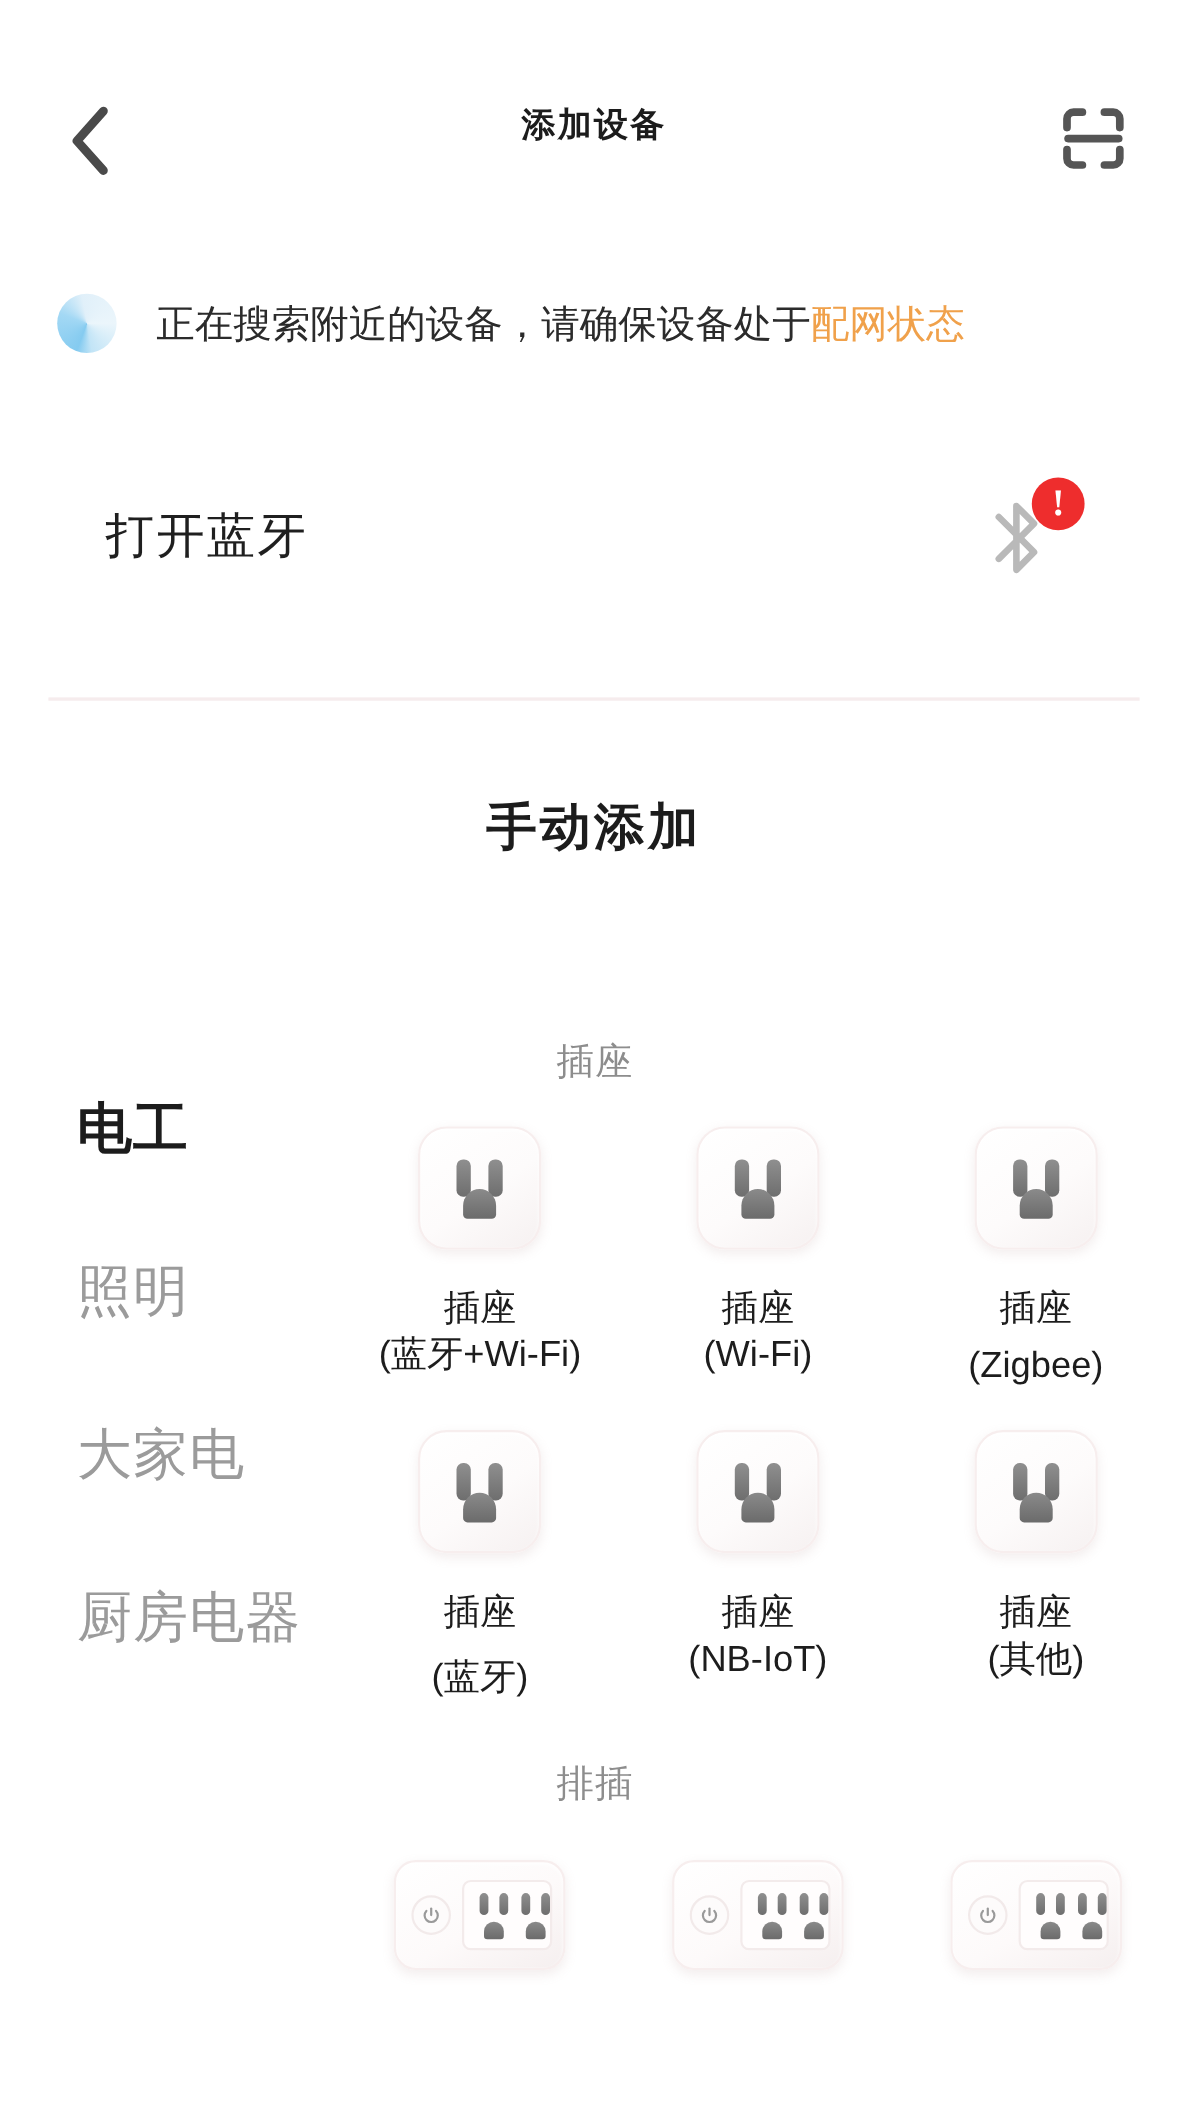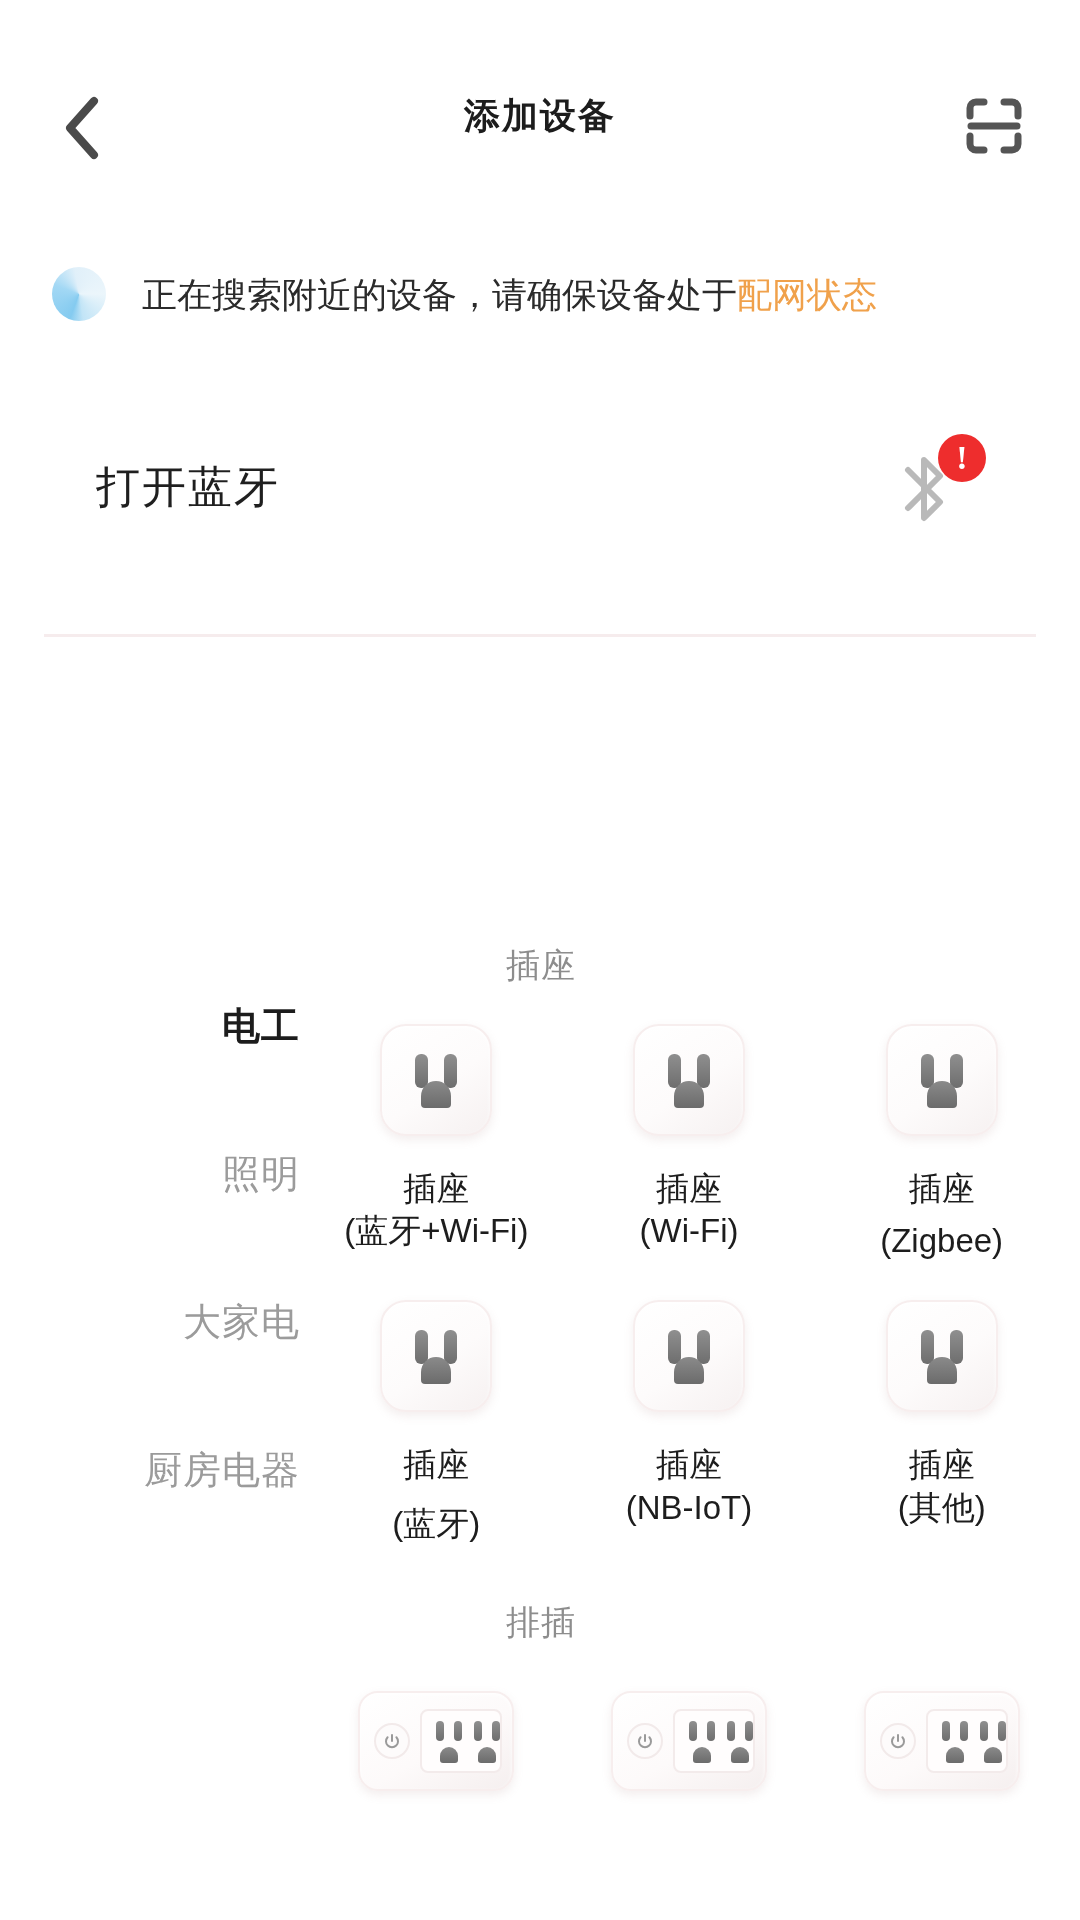--- a/index.html
+++ b/index.html
@@ -17,21 +17,21 @@
     display:flex; align-items:center; justify-content:center;
   }
   .back-btn {
     position:absolute; left:42px; top:88px;
     width:80px; height:80px;
     display:flex; align-items:center; justify-content:center;
     cursor:pointer;
   }
   .back-btn svg { display:block; }
   .header-title {
-    font-size:36px; font-weight:bold; color:#1c1c1c;
+    font-size:31px; font-weight:bold; color:#1c1c1c;
     letter-spacing:2px; line-height:1;
     position:absolute; left:50%; top:98px; transform:translateX(-50%);
     white-space:nowrap;
   }
   .scan-btn {
     position:absolute; right:48px; top:90px;
     width:76px; height:76px;
     display:flex; align-items:center; justify-content:center;
     cursor:pointer;
   }
@@ -94,22 +94,22 @@
   
   .body-area {
     position:absolute; top:930px; left:0; width:1080px; height:990px;
     display:flex;
   }
   .sidebar {
     width:300px; flex:0 0 300px; padding-top:22px;
   }
   .cat {
     height:148px; display:flex; align-items:center;
-    padding-left:52px; font-size:38px; color:#9b9b9b;
-    letter-spacing:1px; cursor:pointer; white-space:nowrap;justify-content:flex-end;
+    padding-left:70px; font-size:50px; color:#9b9b9b;
+    letter-spacing:1px; cursor:pointer; white-space:nowrap;
   }
   .cat.active { color:#1c1c1c; font-weight:bold; }
 
   .content { flex:1; position:relative; padding-top:18px; }
 
   .section-head {
     font-size:34px; color:#8d8d8d; letter-spacing:1px;
     margin-left:206px; margin-bottom:36px; line-height:1;
   }
   .grid {
@@ -219,20 +219,21 @@
         <svg width="62" height="78" viewBox="0 0 62 78">
           <path d="M14 20 L46 52 L30 68 L30 10 L46 26 L14 58" fill="none" stroke="#b9b9b9" stroke-width="6" stroke-linecap="round" stroke-linejoin="round"></path>
         </svg>
       </span>
       <div class="bt-badge">!</div>
     </div>
   </div>
 
   <div class="divider"></div>
 
+  <div class="manual-title">手动添加</div>
 
   <div class="body-area">
 
     <div class="sidebar">
       <div class="cat active">
         <span>电工</span>
       </div>
       <div class="cat">
         <span>照明</span>
       </div>

